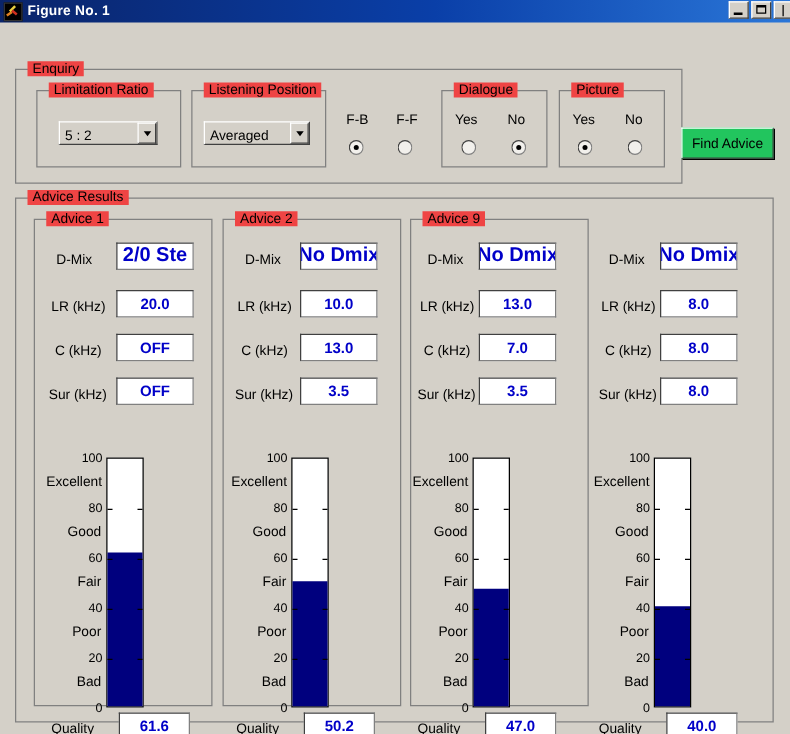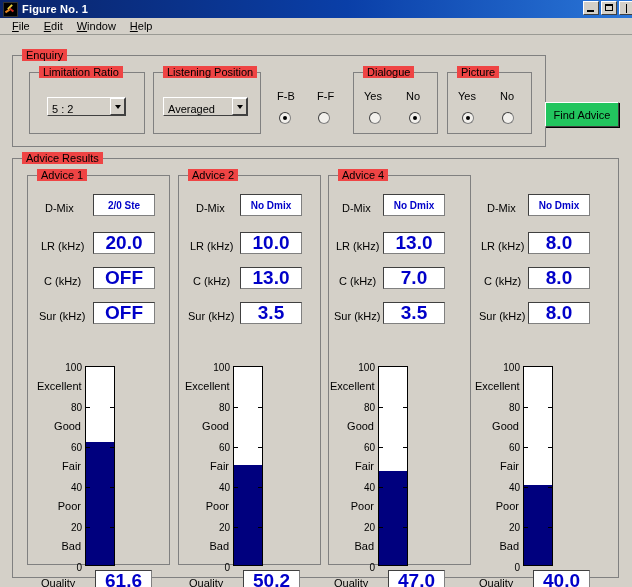--- a/index.html
+++ b/index.html
@@ -60,22 +60,22 @@
   .radio.on::after{content:"";position:absolute;left:3px;top:3px;width:4px;height:4px;
     border-radius:50%;background:#000;}
 
   .btn{position:absolute;background:#22c55e;border:1px solid #fff;border-right-color:#404040;
     border-bottom-color:#404040;box-sizing:border-box;display:flex;align-items:center;
     justify-content:center;font-size:11px;box-shadow:1px 1px 0 #000;}
 
   .field{position:absolute;background:#fff;border:1px solid #808080;
     border-top-color:#404040;border-left-color:#404040;box-sizing:border-box;
     display:flex;align-items:center;justify-content:center;
-    color:#0000c8;font-size:19px;font-weight:bold;overflow:hidden;white-space:nowrap;}
-  .field.small{font-size:10px;}
+    color:#0000c8;font-size:12px;font-weight:bold;overflow:hidden;white-space:nowrap;}
+  .field.small{font-size:16px;}
 
   
   .gauge{position:absolute;}
   .gauge .axisbox{position:absolute;left:48px;top:0;width:30px;height:200px;
     border:1px solid #000;background:#fff;box-sizing:border-box;}
   .gauge .fill{position:absolute;left:0;bottom:0;width:100%;background:#00007e;}
   .gauge .ytick{position:absolute;right:100%;font-size:10px;text-align:right;
     width:34px;padding-right:4px;transform:translateY(-50%);color:#000;}
   .gauge .tickmark-l{position:absolute;left:0;width:4px;height:1px;background:#000;}
   .gauge .tickmark-r{position:absolute;right:0;width:4px;height:1px;background:#000;}
@@ -100,26 +100,20 @@
         </div>
       <div class="tbtn max">
           <i></i>
         </div>
       <div class="tbtn close">
           <i></i>
         </div>
     </div>
   </div>
 
-  <div id="menubar">
-    <div class="menu-item"><u>F</u><span>ile</span></div>
-    <div class="menu-item"><u>E</u><span>dit</span></div>
-    <div class="menu-item"><u>W</u><span>indow</span></div>
-    <div class="menu-item"><u>H</u><span>elp</span></div>
-  </div>
 
   <div id="client">
 
     <div class="group" style="left:12px;top:19px;width:534px;height:92px;">
       <span class="glabel">Enquiry</span>
     </div>
 
     <div class="group" style="left:29px;top:36px;width:116px;height:62px;">
       <span class="glabel">Limitation Ratio</span>
     </div>
@@ -261,21 +255,21 @@
         <div class="qlabel" style="top: 100px; left: 0px;">Fair</div>
         <div class="qlabel" style="top: 60px; left: 0px;">Good</div>
         <div class="qlabel" style="top: 20px; left: 0px;">Excellent</div>
       </div>
     <span class="ctl-label" style="left:189px;top:541px;">Quality</span>
     <div class="field" style="left:243px;top:534px;width:57px;height:21px;">
         <span>50.2</span>
       </div>
 
     <div class="group" style="left:328px;top:139px;width:143px;height:390px;">
-      <span class="glabel">Advice 4</span>
+      <span class="glabel">Advice 9</span>
     </div>
     <span class="ctl-label" style="left:342px;top:166px;">D-Mix</span>
     <div class="field small" style="left:383px;top:158px;width:62px;height:22px;">
         <span>No Dmix</span>
       </div>
     <span class="ctl-label" style="left:336px;top:204px;">LR (kHz)</span>
     <div class="field" style="left:383px;top:196px;width:62px;height:22px;">
         <span>13.0</span>
       </div>
     <span class="ctl-label" style="left:339px;top:239px;">C  (kHz)</span>

